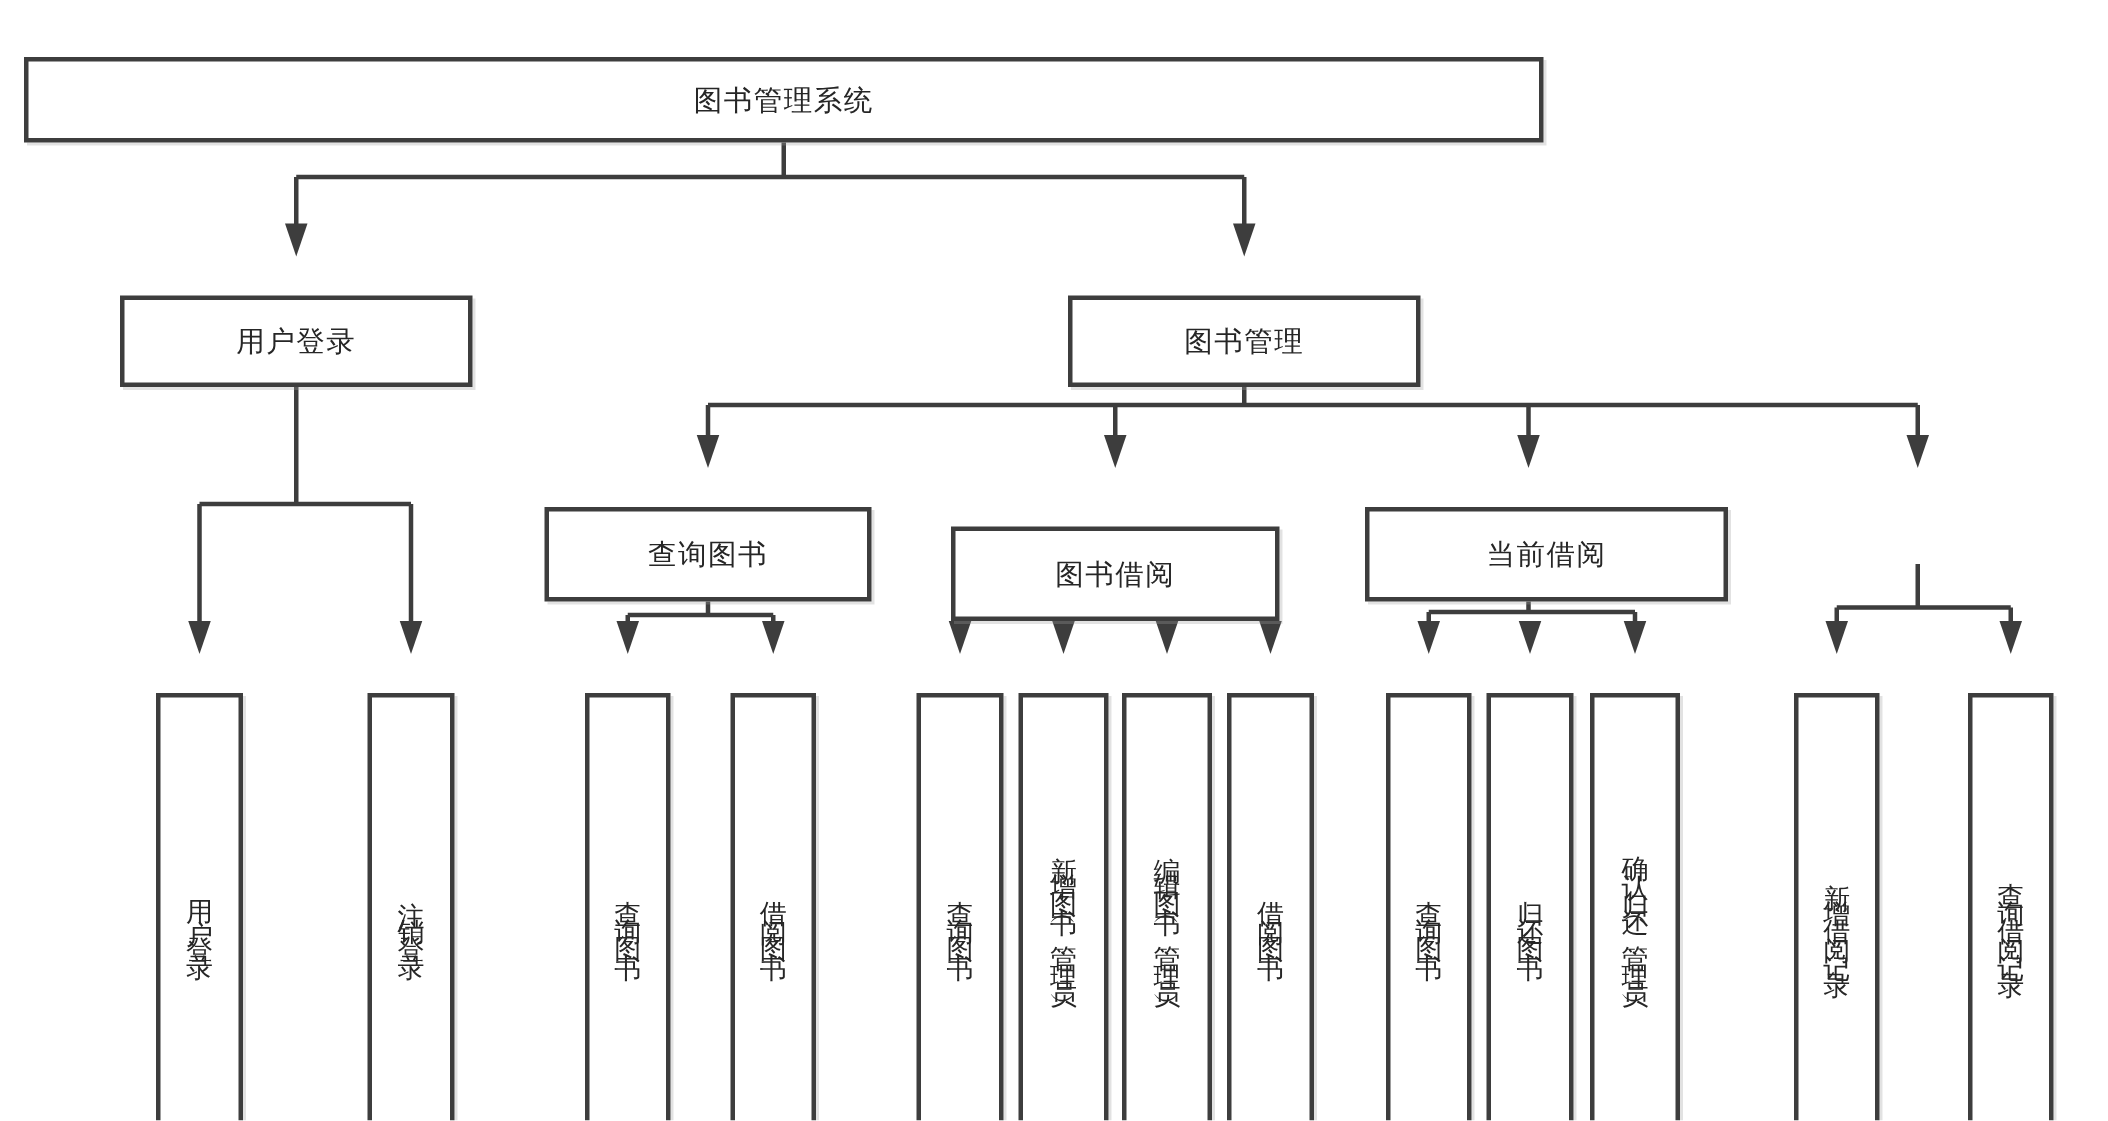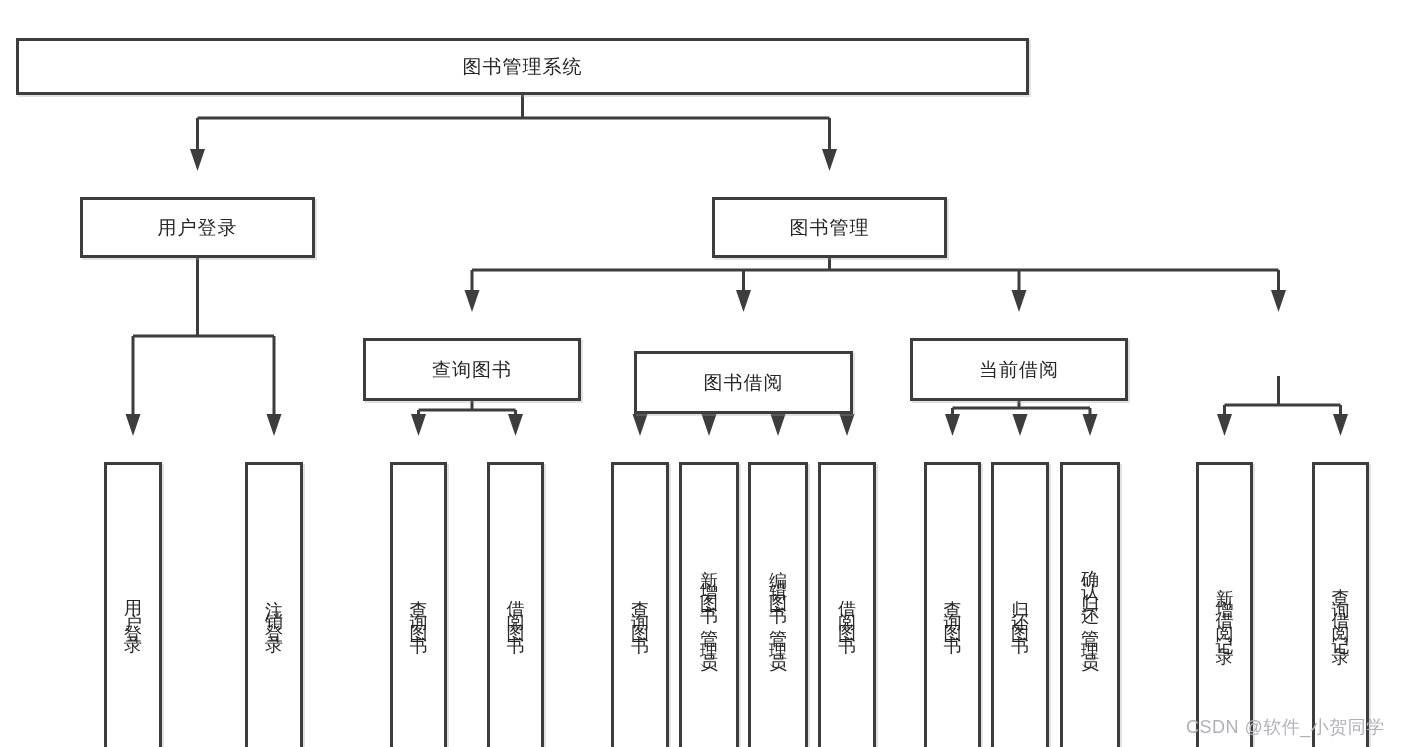--- a/index.html
+++ b/index.html
@@ -38,21 +38,21 @@
     white-space: nowrap;
   }
   
   #n-root        { left: 16px;  top: 13px;  width: 1013px; height: 57px; }
   
   #n-user-login  { left: 80px;  top: 172px; width: 235px; height: 61px; }
   #n-book-mgmt   { left: 712px; top: 172px; width: 235px; height: 61px; }
   
   #n-new-rec     { left: 363px;  top: 313px; width: 218px; height: 63px; }
   #n-book-borrow { left: 634px;  top: 326px; width: 219px; height: 63px; }
-  #n-cur-borrow  { left: 910px;  top: 313px; width: 218px; height: 63px; }
+  #n-cur-borrow  { left: 910px;  top: 313px; width: 242px; height: 63px; }
   #n-records     { left: 1170px; top: 313px; width: 217px; height: 63px; }
   
   .leaf { top: 437px; height: 296px; }
   #l-user-login  { left: 104px;  width: 58px; }
   #l-logout      { left: 245px;  width: 58px; }
   #l-nr-query    { left: 390px;  width: 57px; }
   #l-nr-borrow   { left: 487px;  width: 57px; }
   #l-bb-query    { left: 611px;  width: 58px; }
   #l-bb-add      { left: 679px;  width: 60px; }
   #l-bb-edit     { left: 748px;  width: 60px; }
@@ -181,14 +181,13 @@
   <div class="node vnode leaf" id="l-cb-confirm">
     <span class="vlbl">确认归还（管理员）</span>
   </div>
   <div class="node vnode leaf" id="l-rec-add">
     <span class="vlbl">新增借阅记录</span>
   </div>
   <div class="node vnode leaf" id="l-rec-query">
     <span class="vlbl">查询借阅记录</span>
   </div>
 
-  <div class="watermark">CSDN @软件_小贺同学</div>
 </div>
 
 </body></html>

